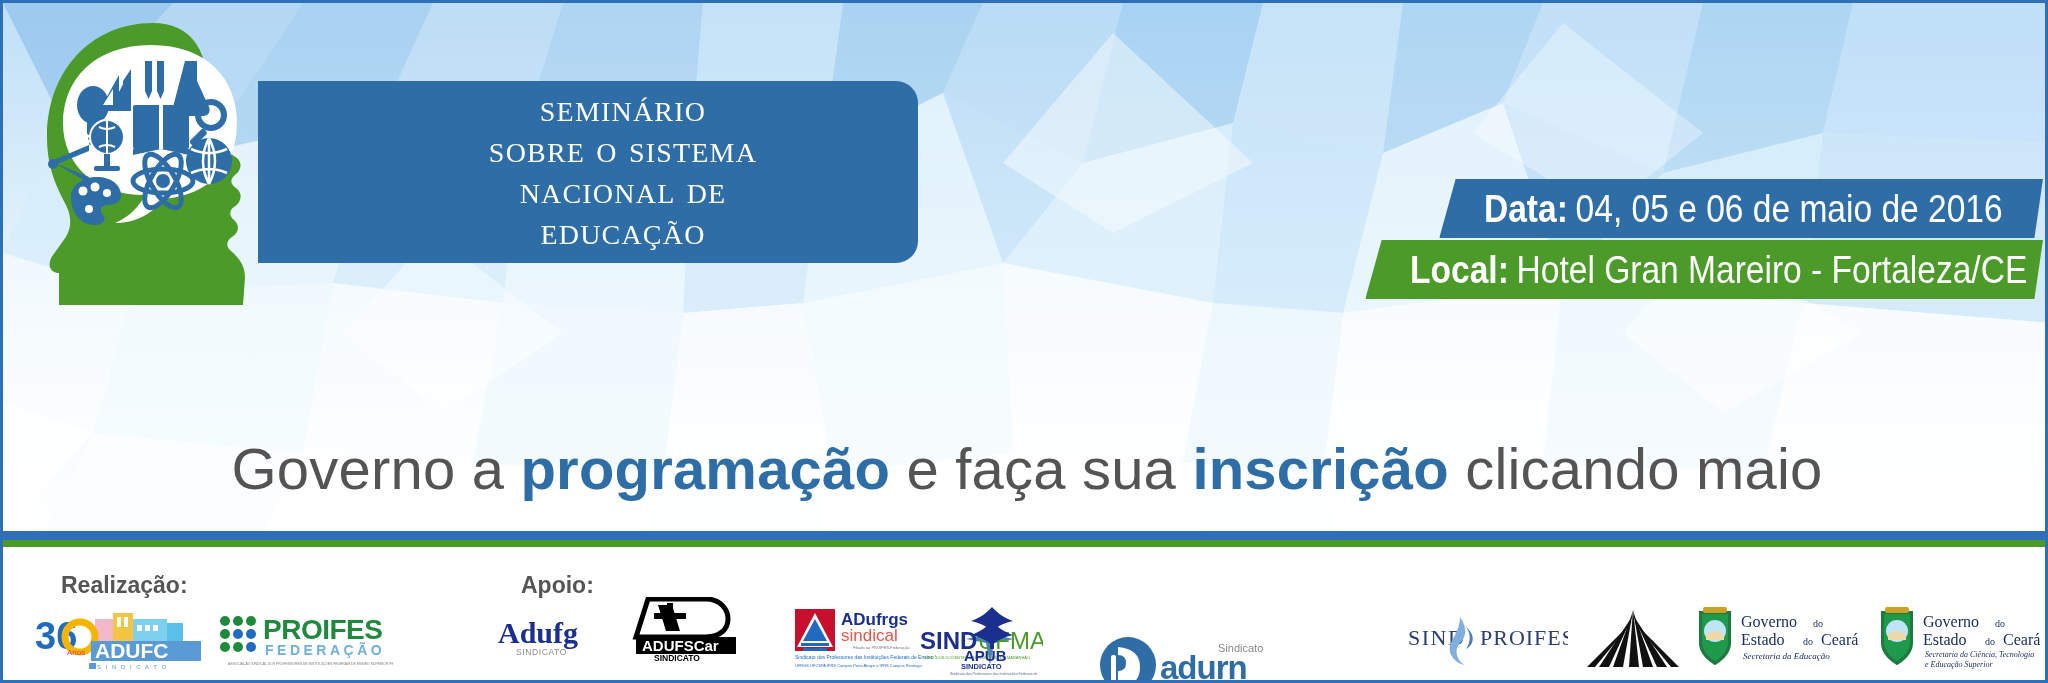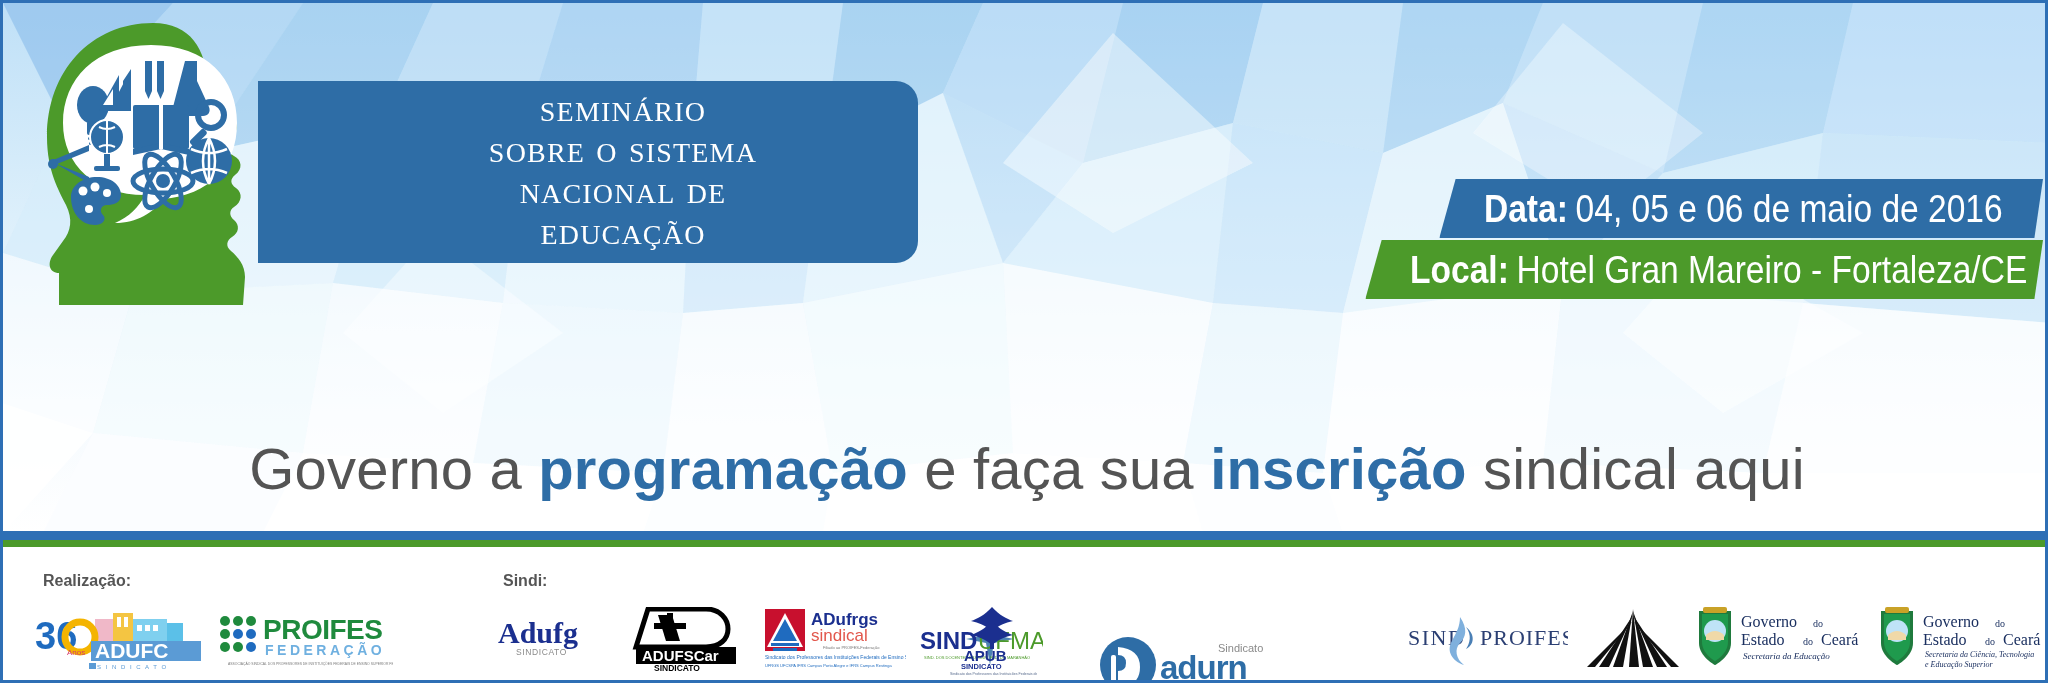--- a/index.html
+++ b/index.html
@@ -95,22 +95,23 @@
   #divider .blue  { height:9px; background:#2E6FB5; }
   #divider .green { height:7px; background:#4C9A2A; }
 
   
   #footer {
     position:absolute; left:0; top:544px; width:2048px; height:136px;
     background:#ffffff;
   }
   .foot-label {
     position:absolute;
-    font-size:16px; font-weight:bold; color:#555555;
+    font-size:23px; font-weight:bold; color:#555555;
     font-family:"Liberation Sans", sans-serif;
+    margin-left:18px;
   }
   #lbl-realizacao { left:40px; top:25px; }
   #lbl-apoio      { left:500px; top:25px; }
 
   .logo { position:absolute; display:flex; align-items:center; justify-content:center; }
   .logo svg { display:block; }
 
   
   .lg-txt { font-family:"Liberation Sans", sans-serif; line-height:1; }
   .lg-serif { font-family:"Liberation Serif", serif; line-height:1.05; }
@@ -297,34 +298,34 @@
       <span class="light">04, 05 e 06 de maio de 2016</span>
     </div>
 
     <div id="local-box" class="slant-box">
       <span class="bold">Local:</span>
       <span class="light">Hotel Gran Mareiro - Fortaleza/CE</span>
     </div>
 
     <div id="cta">
       <span id="cta-inner">
-        <span>Governo a </span><span class="hl">programação</span><span> e faça sua </span><span class="hl">inscrição</span><span> sindical aqui</span>
+        <span>Governo a </span><span class="hl">programação</span><span> e faça sua </span><span class="hl">inscrição</span><span> clicando maio</span>
       </span>
     </div>
   </div>
 
   <div id="divider">
     <div class="blue"></div>
     <div class="green"></div>
   </div>
 
   <div id="footer">
 
     <div class="foot-label" id="lbl-realizacao">Realização:</div>
-    <div class="foot-label" id="lbl-apoio">Sindi:</div>
+    <div class="foot-label" id="lbl-apoio">Apoio:</div>
 
     <div class="logo" style="left:30px; top:60px; width:170px; height:66px;">
       <svg viewBox="0 0 170 66">
         <g>
           <rect x="62" y="12" width="18" height="22" fill="#f0b8c8"></rect>
           <rect x="80" y="6" width="20" height="28" fill="#f4c542"></rect>
           <rect x="100" y="12" width="34" height="22" fill="#7fd0ef"></rect>
           <rect x="134" y="16" width="16" height="18" fill="#5bc0e8"></rect>
           <rect x="84" y="10" width="4" height="10" fill="#ffffff"></rect>
           <rect x="91" y="10" width="4" height="10" fill="#ffffff"></rect>
@@ -361,33 +362,33 @@
       </svg>
     </div>
 
     <div class="logo" style="left:495px; top:66px; width:110px; height:56px;text-decoration:underline;">
       <svg viewBox="0 0 110 56">
         <text x="0" y="30" class="lg-serif" font-size="30" font-weight="bold" fill="#1b2f8f">Adufg</text>
         <text x="18" y="42" class="lg-txt" font-size="8.5" fill="#8a8a8a" letter-spacing="0.6">SINDICATO</text>
       </svg>
     </div>
 
-    <div class="logo" style="left:625px; top:60px; width:115px; height:64px;">
+    <div class="logo" style="left:625px; top:50px; width:115px; height:64px;">
       <svg viewBox="0 0 115 64">
         <path d="M20,2 L78,2 C92,2 100,12 100,22 C100,32 92,40 78,40 L8,40 Z" fill="none" stroke="#000000" stroke-width="5"></path>
         <path d="M30,8 L44,8 L52,34 L38,34 Z" fill="#000000"></path>
         <rect x="26" y="16" width="32" height="6" fill="#000000"></rect>
         <rect x="39" y="6" width="6" height="28" fill="#000000"></rect>
         <rect x="8" y="40" width="100" height="17" fill="#000000"></rect>
         <text x="14" y="54" class="lg-txt" font-size="15" font-weight="bold" fill="#ffffff">ADUFSCar</text>
         <text x="26" y="64" class="lg-txt" font-size="8.5" font-weight="bold" fill="#000000">SINDICATO</text>
       </svg>
     </div>
 
-    <div class="logo" style="left:758px; top:58px; width:145px; height:68px;">
+    <div class="logo" style="left:788px; top:58px; width:145px; height:68px;">
       <svg viewBox="0 0 145 68">
         <path d="M4,4 L44,4 L44,46 L4,46 Z" fill="#c8102e"></path>
         <path d="M24,8 L42,42 L6,42 Z" fill="#ffffff"></path>
         <path d="M24,14 L36,36 L12,36 Z" fill="#1f6bbf"></path>
         <rect x="10" y="38" width="28" height="3" fill="#1f6bbf"></rect>
         <rect x="12" y="43" width="24" height="3" fill="#1f6bbf"></rect>
         <text x="50" y="20" class="lg-txt" font-size="17" font-weight="bold" fill="#1b2f8f">ADufrgs</text>
         <text x="50" y="36" class="lg-txt" font-size="17" fill="#e2574c">sindical</text>
         <text x="62" y="44" font-size="4" fill="#7a7a7a">Filiado ao PROIFES-Federação</text>
         <text x="4" y="54" font-size="5" fill="#1f6bbf">Sindicato dos Professores das Instituições Federais de Ensino Superior POA</text>

